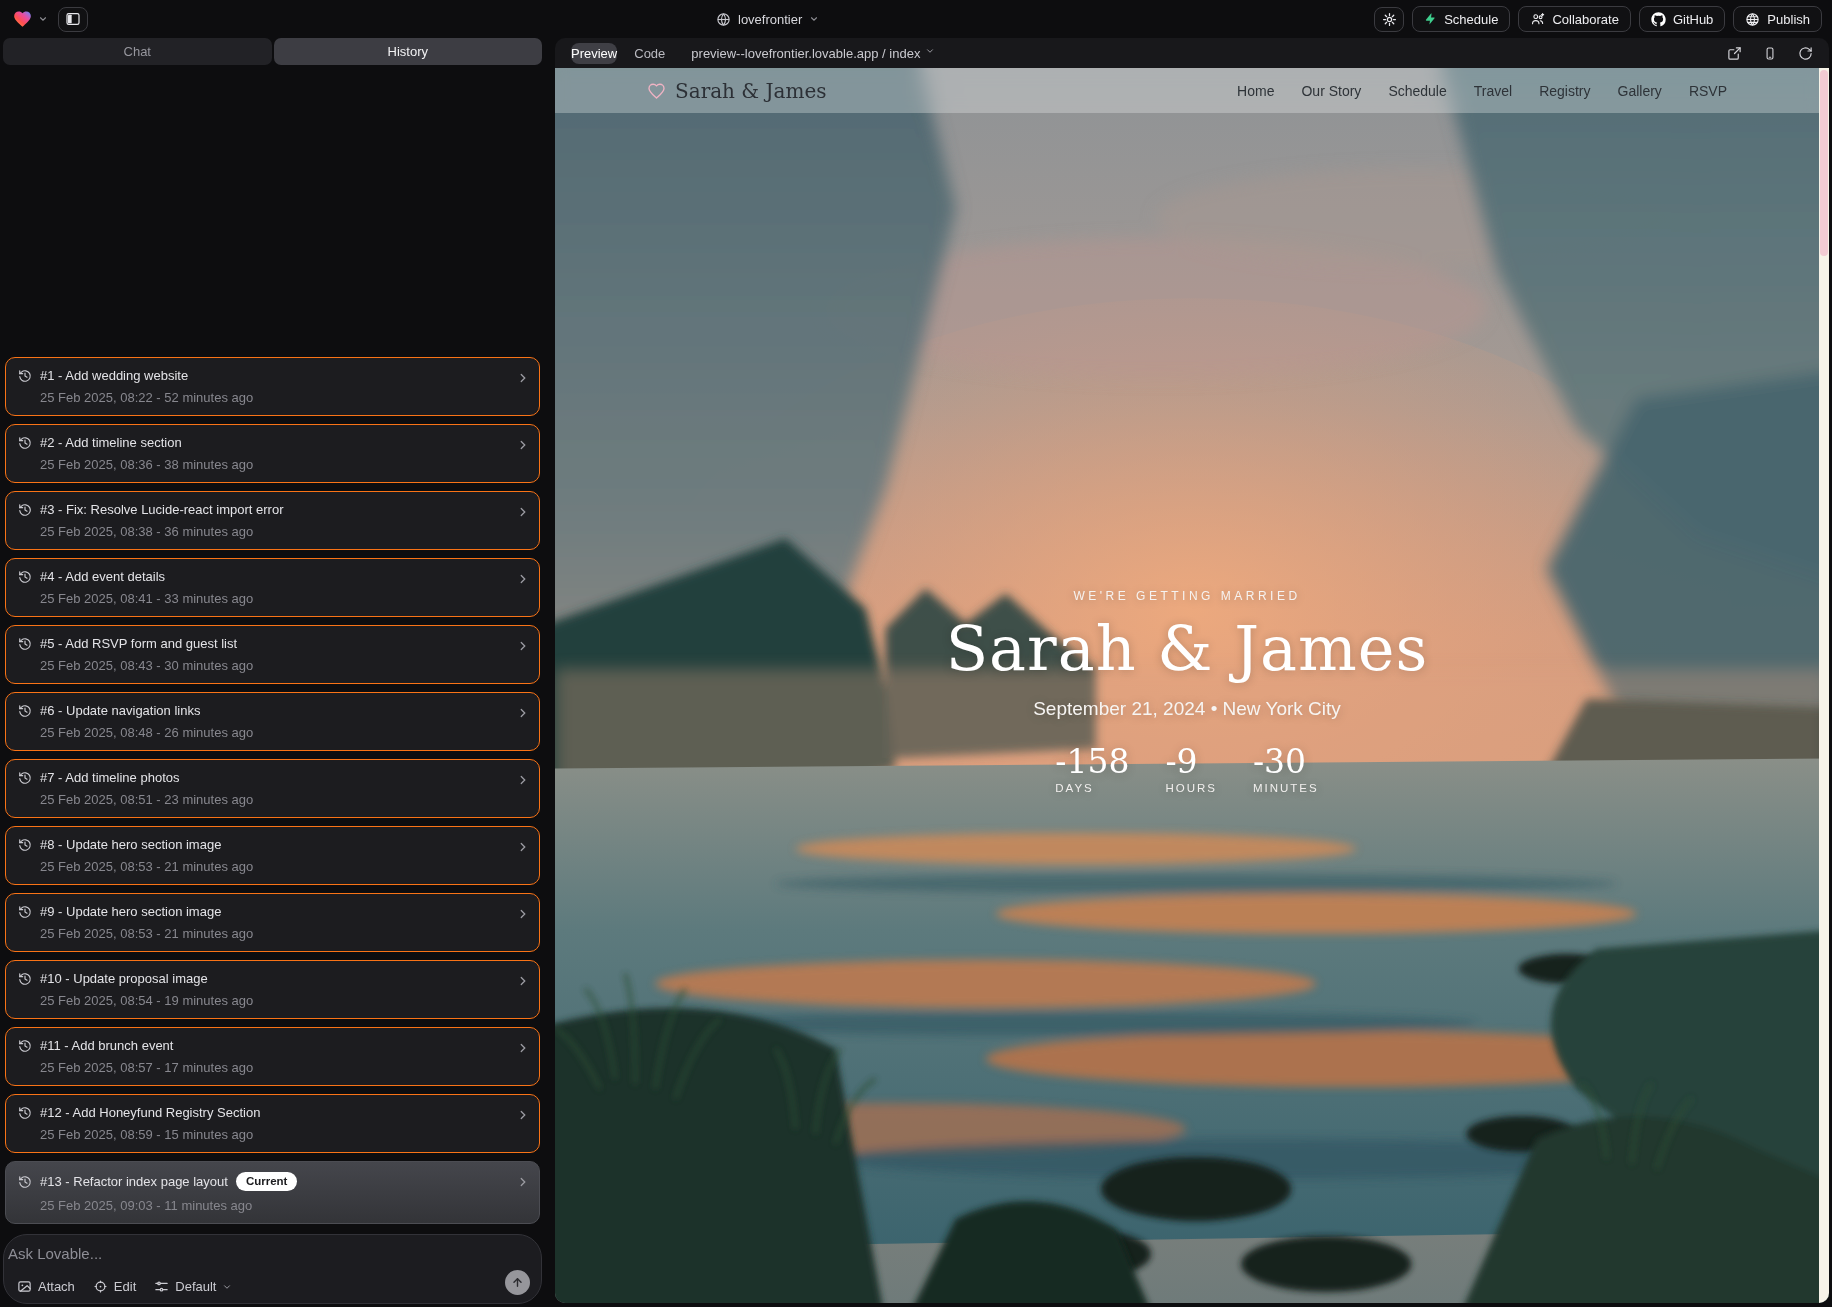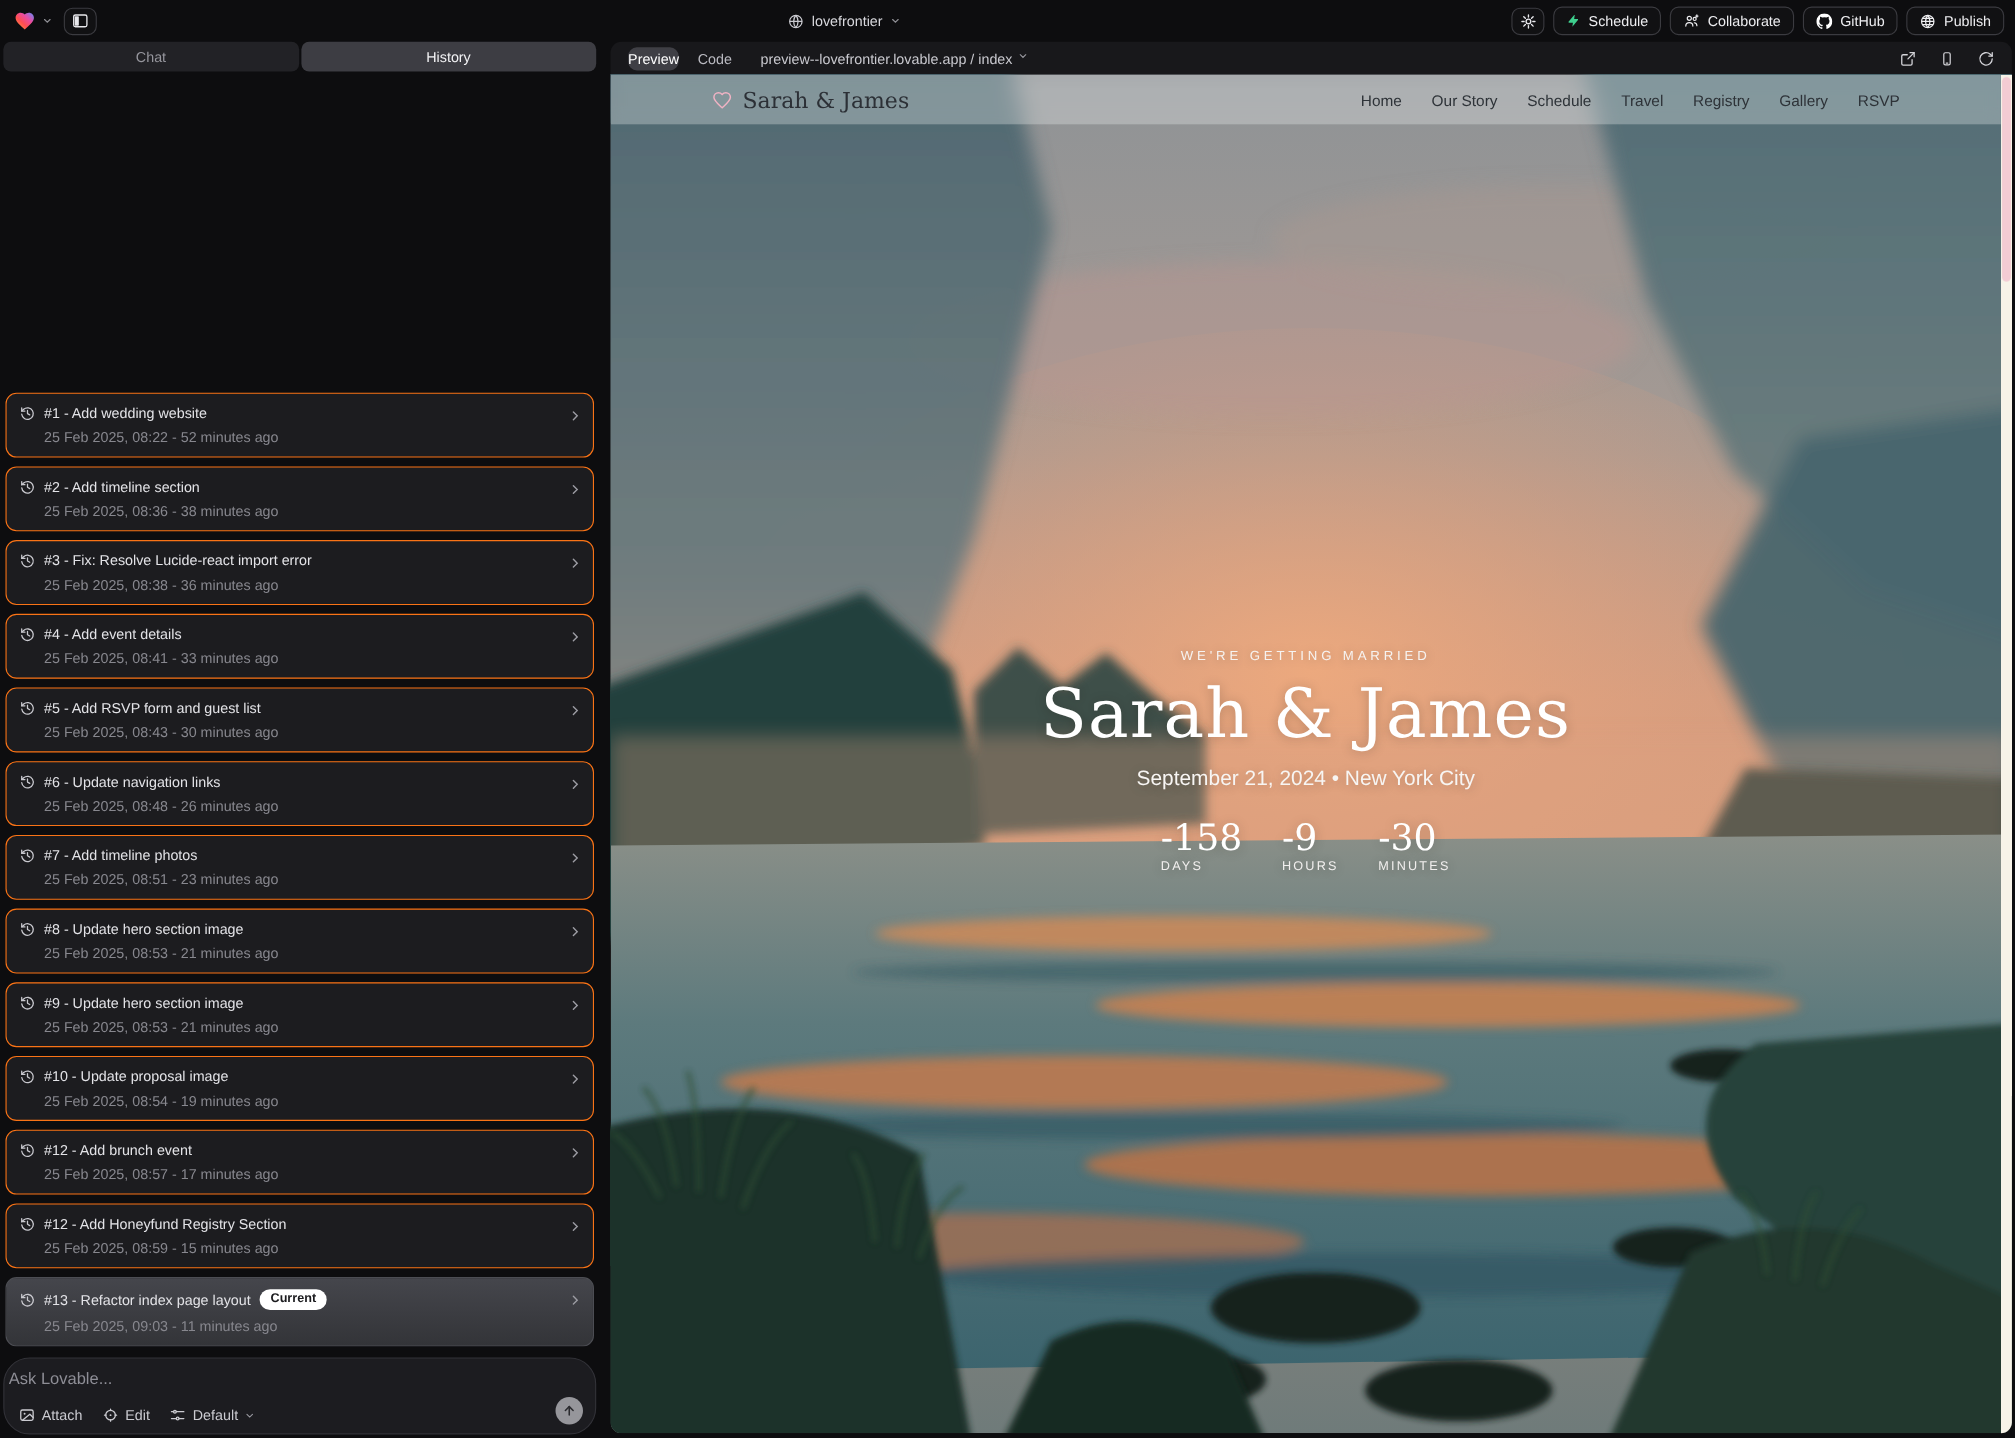--- a/index.html
+++ b/index.html
@@ -410,21 +410,21 @@
 
       <div class="hist-item">
         <div class="hist-title-row">
           <span class="hist-icon">
             <svg width="14" height="14" viewBox="0 0 24 24" fill="none" stroke="currentColor" stroke-width="2" stroke-linecap="round" stroke-linejoin="round">
               <path d="M3 3v5h5"></path>
               <path d="M3.05 13A9 9 0 1 0 6 5.3L3 8"></path>
               <path d="M12 7v5l3.5 2"></path>
             </svg>
           </span>
-          <span>#12 - Add brunch event</span>
+          <span>#11 - Add brunch event</span>
 
         </div>
         <div class="hist-time">25 Feb 2025, 08:57 - 17 minutes ago</div>
         <span class="hist-chevron">
           <svg width="14" height="14" viewBox="0 0 24 24" fill="none" stroke="currentColor" stroke-width="2.2" stroke-linecap="round">
             <path d="M9 6l6 6-6 6"></path>
           </svg>
         </span>
       </div>
 

